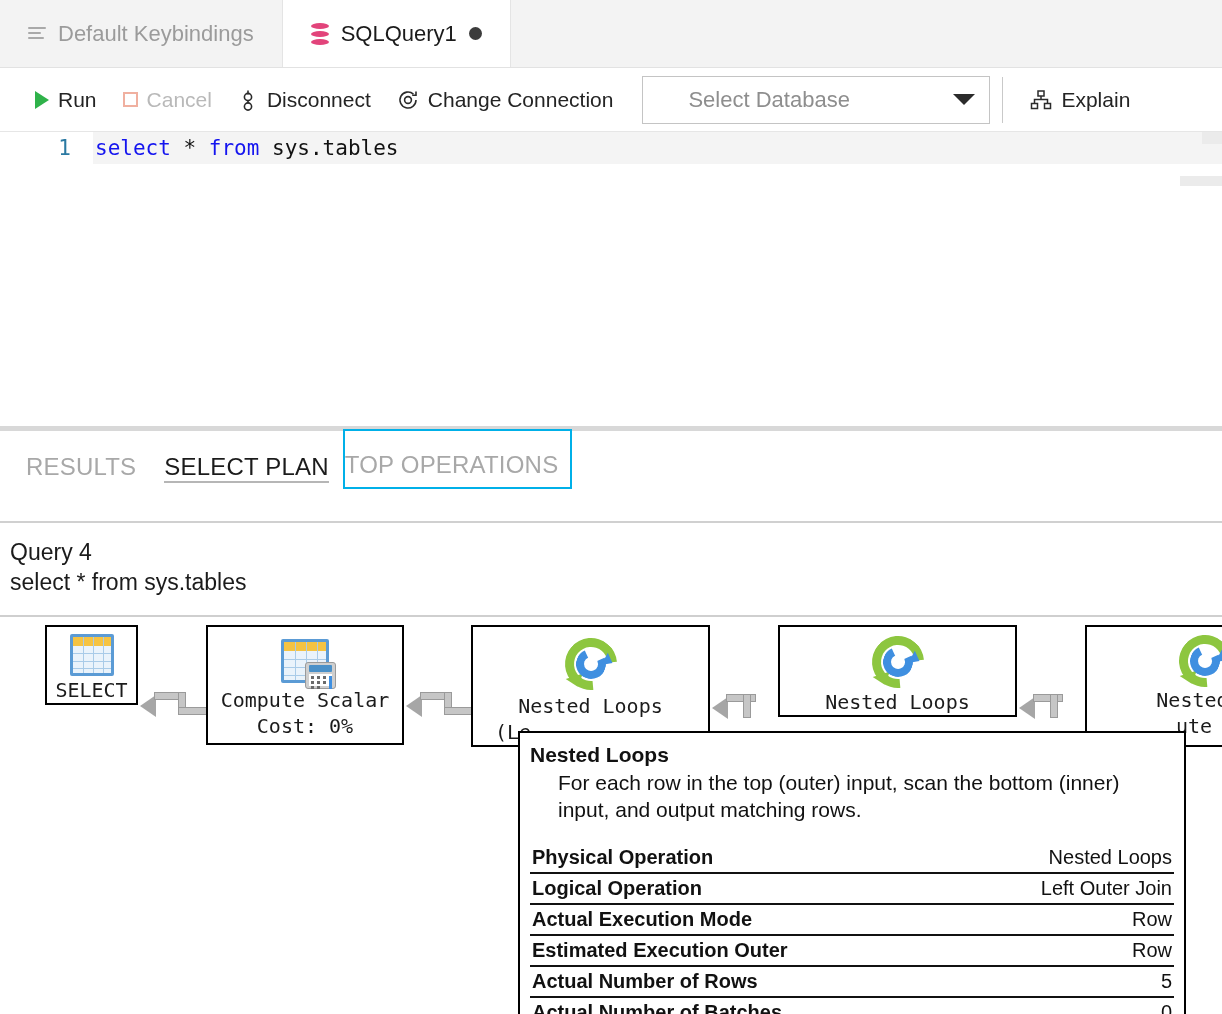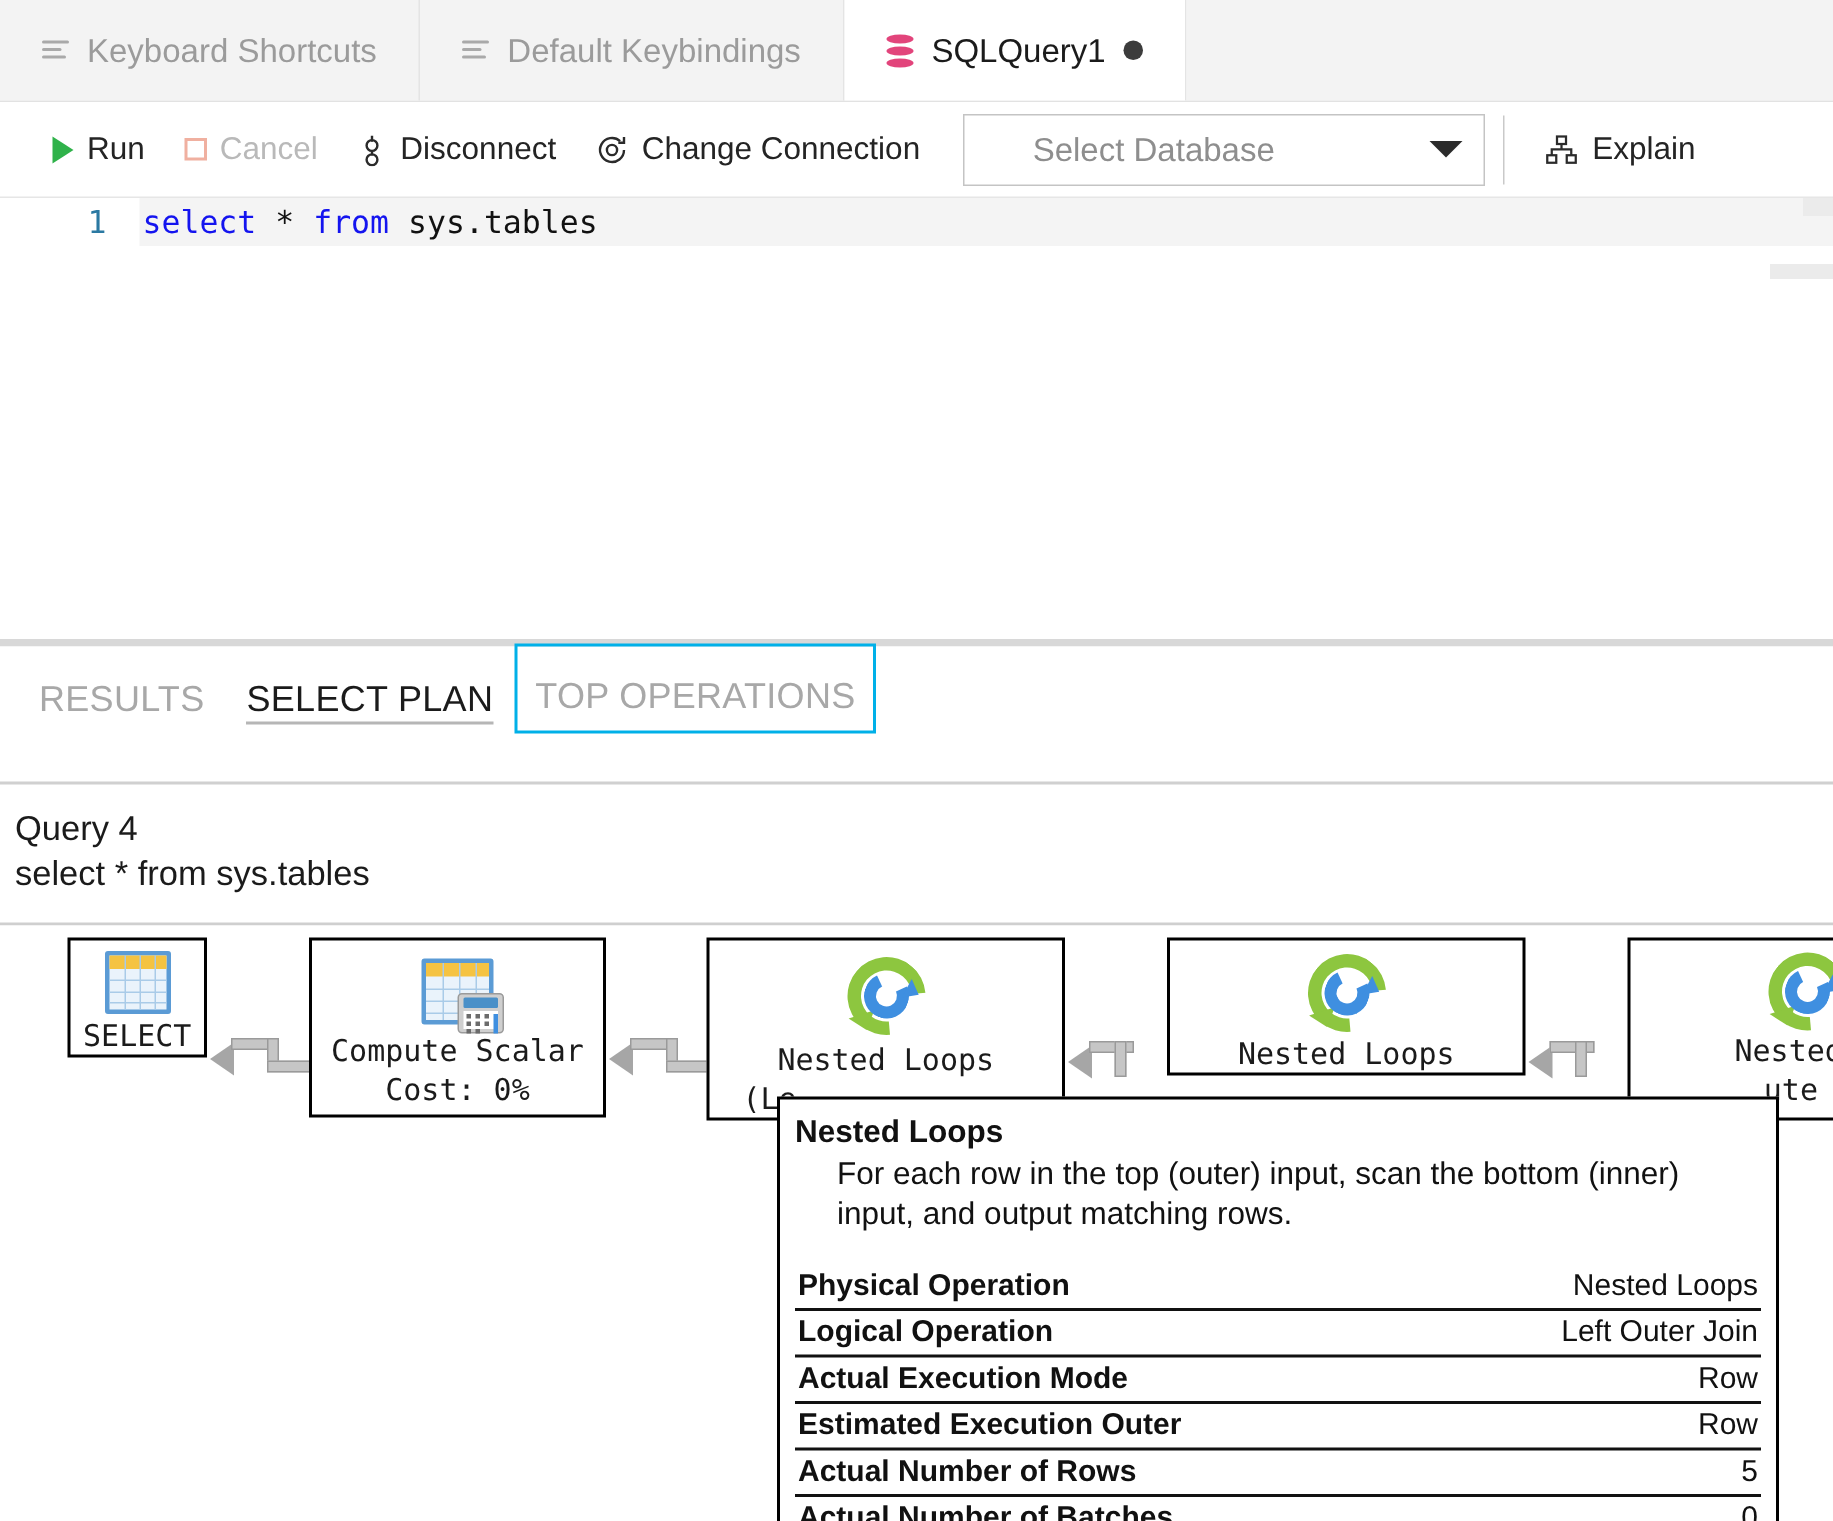--- a/index.html
+++ b/index.html
@@ -135,21 +135,21 @@
   }
   .restab{
     position:relative;font-size:24px;letter-spacing:.2px;
     padding:22px 14px 10px 14px;color:#a8a8a8;cursor:pointer;box-sizing:border-box;
   }
   .restab.selected{color:#1b1b1b;}
   .restab.selected::after{
     content:"";position:absolute;left:14px;right:14px;bottom:8px;height:2px;background:#b6b6b6;
   }
   .restab.focusring{
-    border:2px solid #00b0e8;color:#a8a8a8;padding:20px 12px 8px 12px;margin-top:-2px;
+    border:2px solid #00b0e8;color:#a8a8a8;padding:20px 12px 8px 0;margin-top:-2px;
   }
   .hrule{height:2px;background:#d0d0d0;margin:8px 0 0 0;}
 
   
   .planhead{padding:14px 10px 10px 10px;}
   .planhead .l1{font-size:23px;color:#1b1b1b;line-height:30px;}
   .planhead .l2{font-size:23px;color:#1b1b1b;line-height:30px;}
   .hrule2{height:2px;background:#cfcfcf;margin-top:8px;}
 
   
@@ -231,28 +231,20 @@
   .tt-row .k{font-weight:bold;color:#111;}
   .tt-row .v{color:#111;}
 </style>
 </head>
 <body>
 
 <div class="app">
 
   <div class="tabbar">
 
-    <div class="tab">
-      <span class="ico-lines">
-          <i></i>
-          <i></i>
-          <i></i>
-        </span>
-      <span>Keyboard Shortcuts</span>
-    </div>
 
     <div class="tab">
       <span class="ico-lines">
           <i></i>
           <i></i>
           <i></i>
         </span>
       <span>Default Keybindings</span>
     </div>
 

